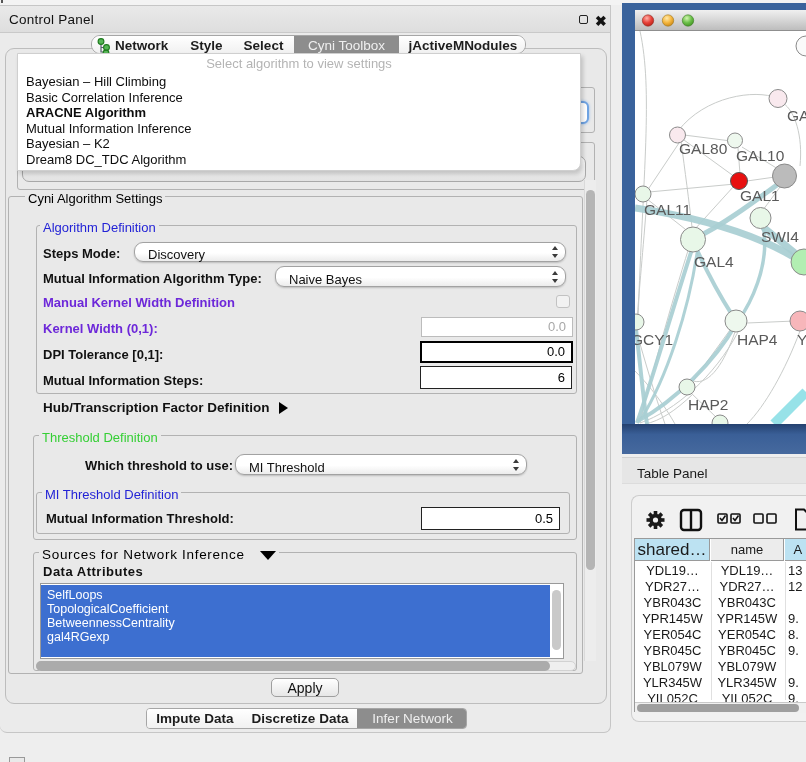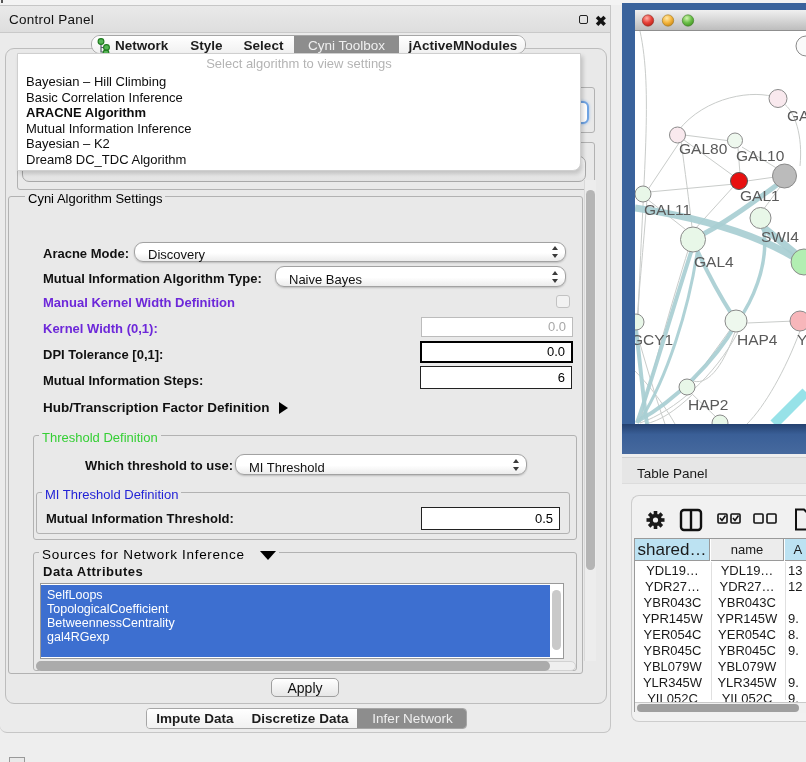--- a/index.html
+++ b/index.html
@@ -66,21 +66,24 @@
       Mutual Information Inference<br>
       Bayesian – K2<br>
       Dream8 DC_TDC Algorithm
     </div>
   </div>
 
   <div class="b gb" style="left:8px;top:190px;width:575px;height:478px;">
     <div class="gbt" style="left:16px;top:-6px;">Cyni Algorithm Settings</div>
   </div>
 
-  <div class="b lbl" style="left:43px;top:240px;">Aracne Mode:</div>
+  <div class="b gb" style="left:36px;top:219px;width:541px;height:169px;">
+    <div class="gbt" style="left:3px;top:-6px;color:#2323d6;">Algorithm Definition</div>
+  </div>
+  <div class="b lbl" style="left:43px;top:240px;">Steps Mode:</div>
   <div class="b combo" style="left:134px;top:236px;width:432px;height:20px;line-height:18px;">
       <span class="combotext">Discovery</span>
       <span class="stepper"></span>
     </div>
   <div class="b lbl" style="left:43px;top:265px;">Mutual Information Algorithm Type:</div>
   <div class="b combo" style="left:275px;top:260px;width:291px;height:21px;line-height:19px;">
       <span class="combotext">Naive Bayes</span>
       <span class="stepper"></span>
     </div>
   <div class="b lbl gray" style="left:43px;top:289px;">Manual Kernel Width Definition</div>

